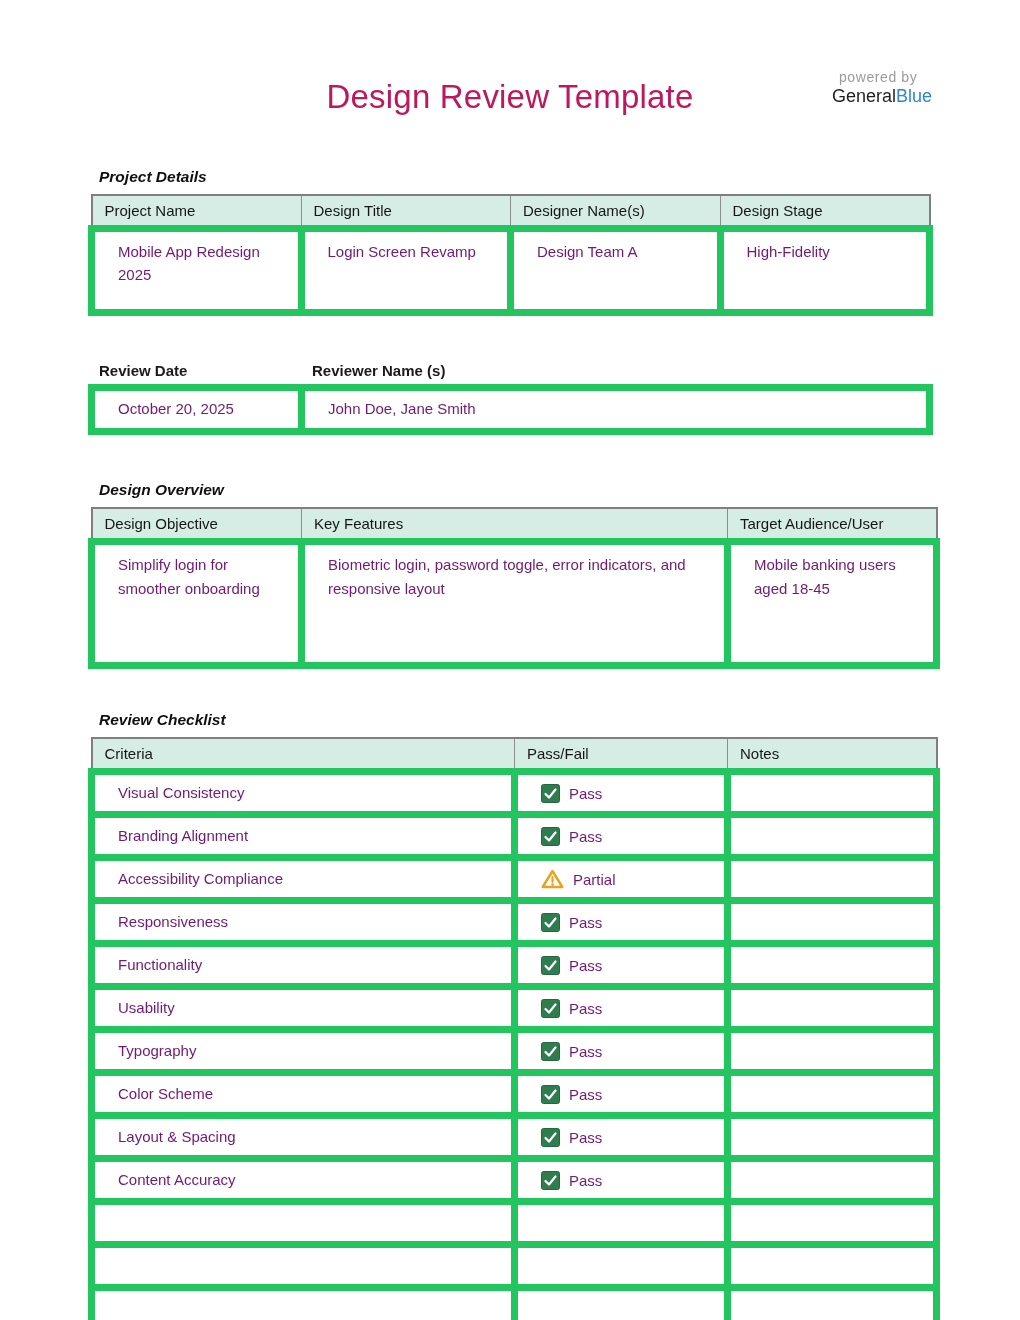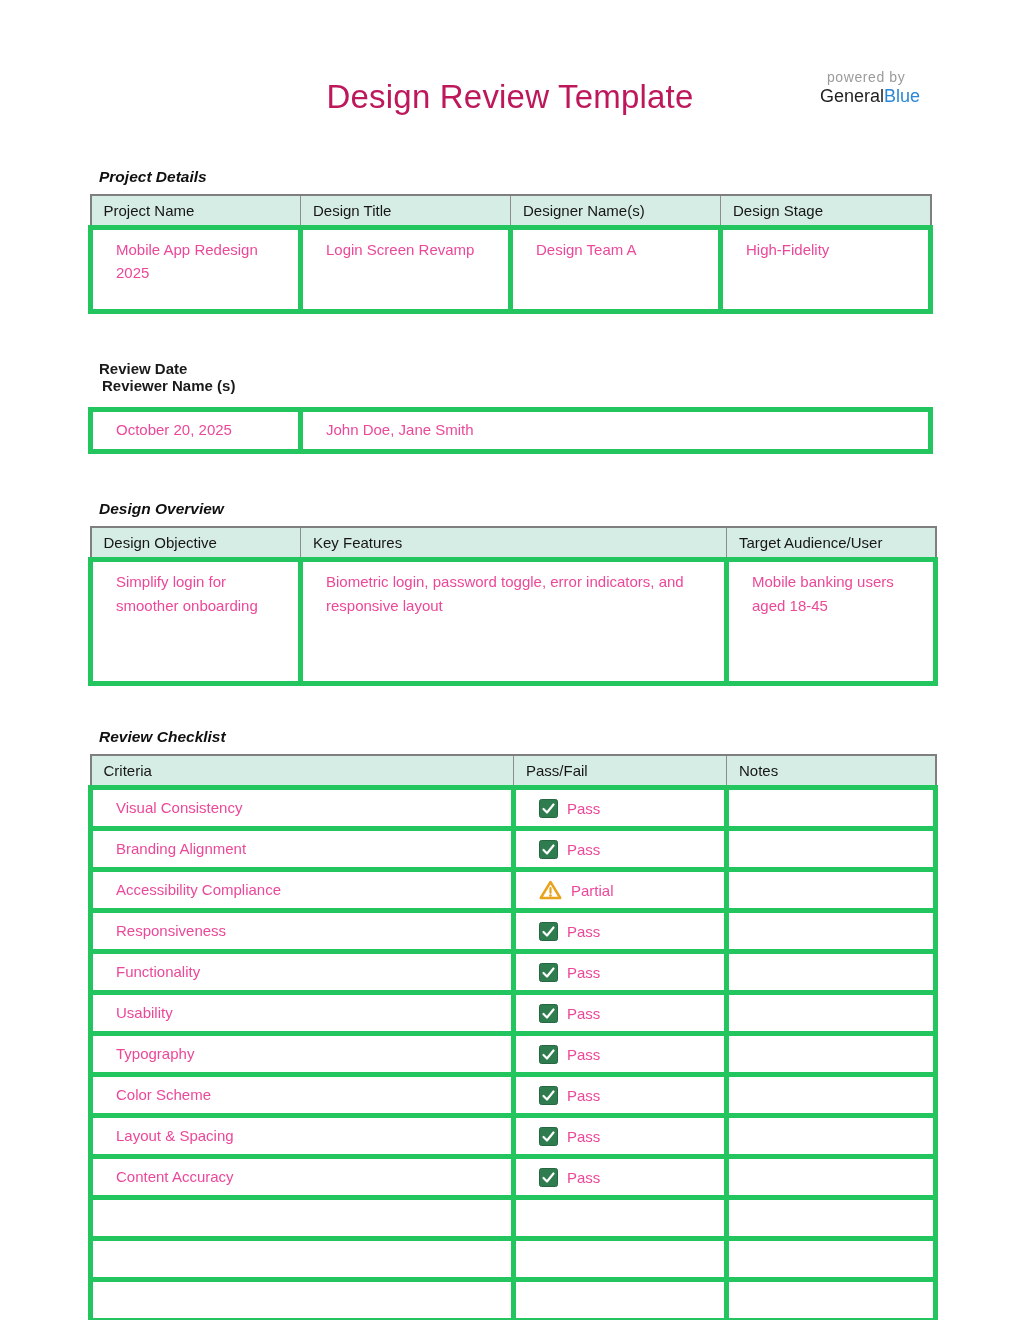--- a/index.html
+++ b/index.html
@@ -27,21 +27,21 @@
     left: 0;
     width: 100%;
     text-align: center;
     font-size: 33px;
     letter-spacing: 0.2px;
     color: #be185d;
   }
   .logo-block {
     position: absolute;
     top: 70px;
-    right: 100px;
+    right: 88px;
     text-align: left;
     line-height: 1.1;
   }
   .powered-by {
     font-size: 14px;
     color: #9b9b9b;
     letter-spacing: 0.6px;
     padding-left: 7px;
     margin-bottom: 2px;
   }
@@ -77,29 +77,29 @@
     text-align: left;
     padding: 6px 12px;
     border: 1px solid #8d8d8d;
     border-bottom: 2px solid #7f7f7f;
     height: 32px;
     color: #161616;
   }
   td {
     padding: 8px 23px;
     vertical-align: top;
-    border: 5px solid #22c55e;
+    border: 7px solid #22c55e;
     line-height: 1.55;
-    color: #ec4899;
+    color: #701a75;
   }
   .project-table td  { height: 84px; }
   .review-table td   { height: 33px; padding-top: 6px; }
   .overview-table td { height: 124px; }
 
-  .review-headings { display: flex; margin-bottom: 13px; flex-direction: column; }
+  .review-headings { display: flex; margin-bottom: 5px; }
   .review-headings .rh { font-weight: bold; font-size: 15px; }
   .rh-date { width: 210px; padding-left: 11px; }
   .rh-names { padding-left: 14px; }
 
   
   .checklist-table td { height: 37px; padding-top: 6px; padding-bottom: 6px; }
   .status-cell-inner { display: flex; align-items: center; gap: 9px; height: 24px; }
   .status-icon { display: inline-flex; flex: 0 0 auto; }
   .status-label { font-size: 15px; }
 

